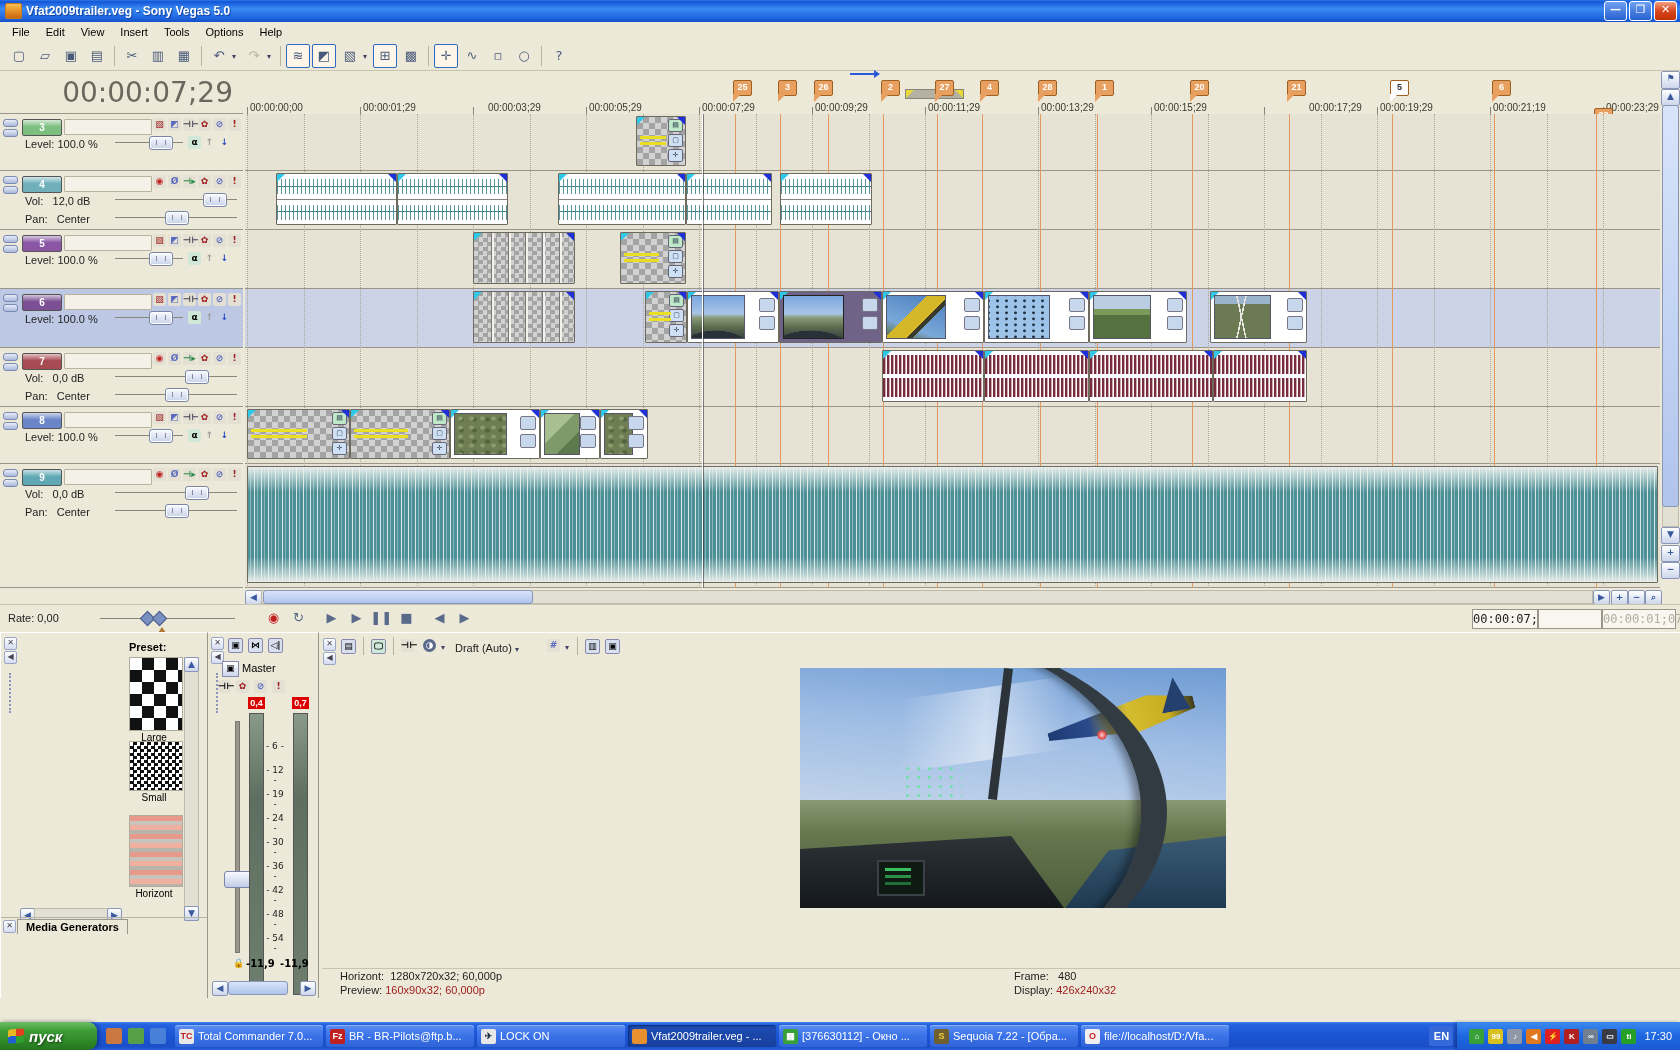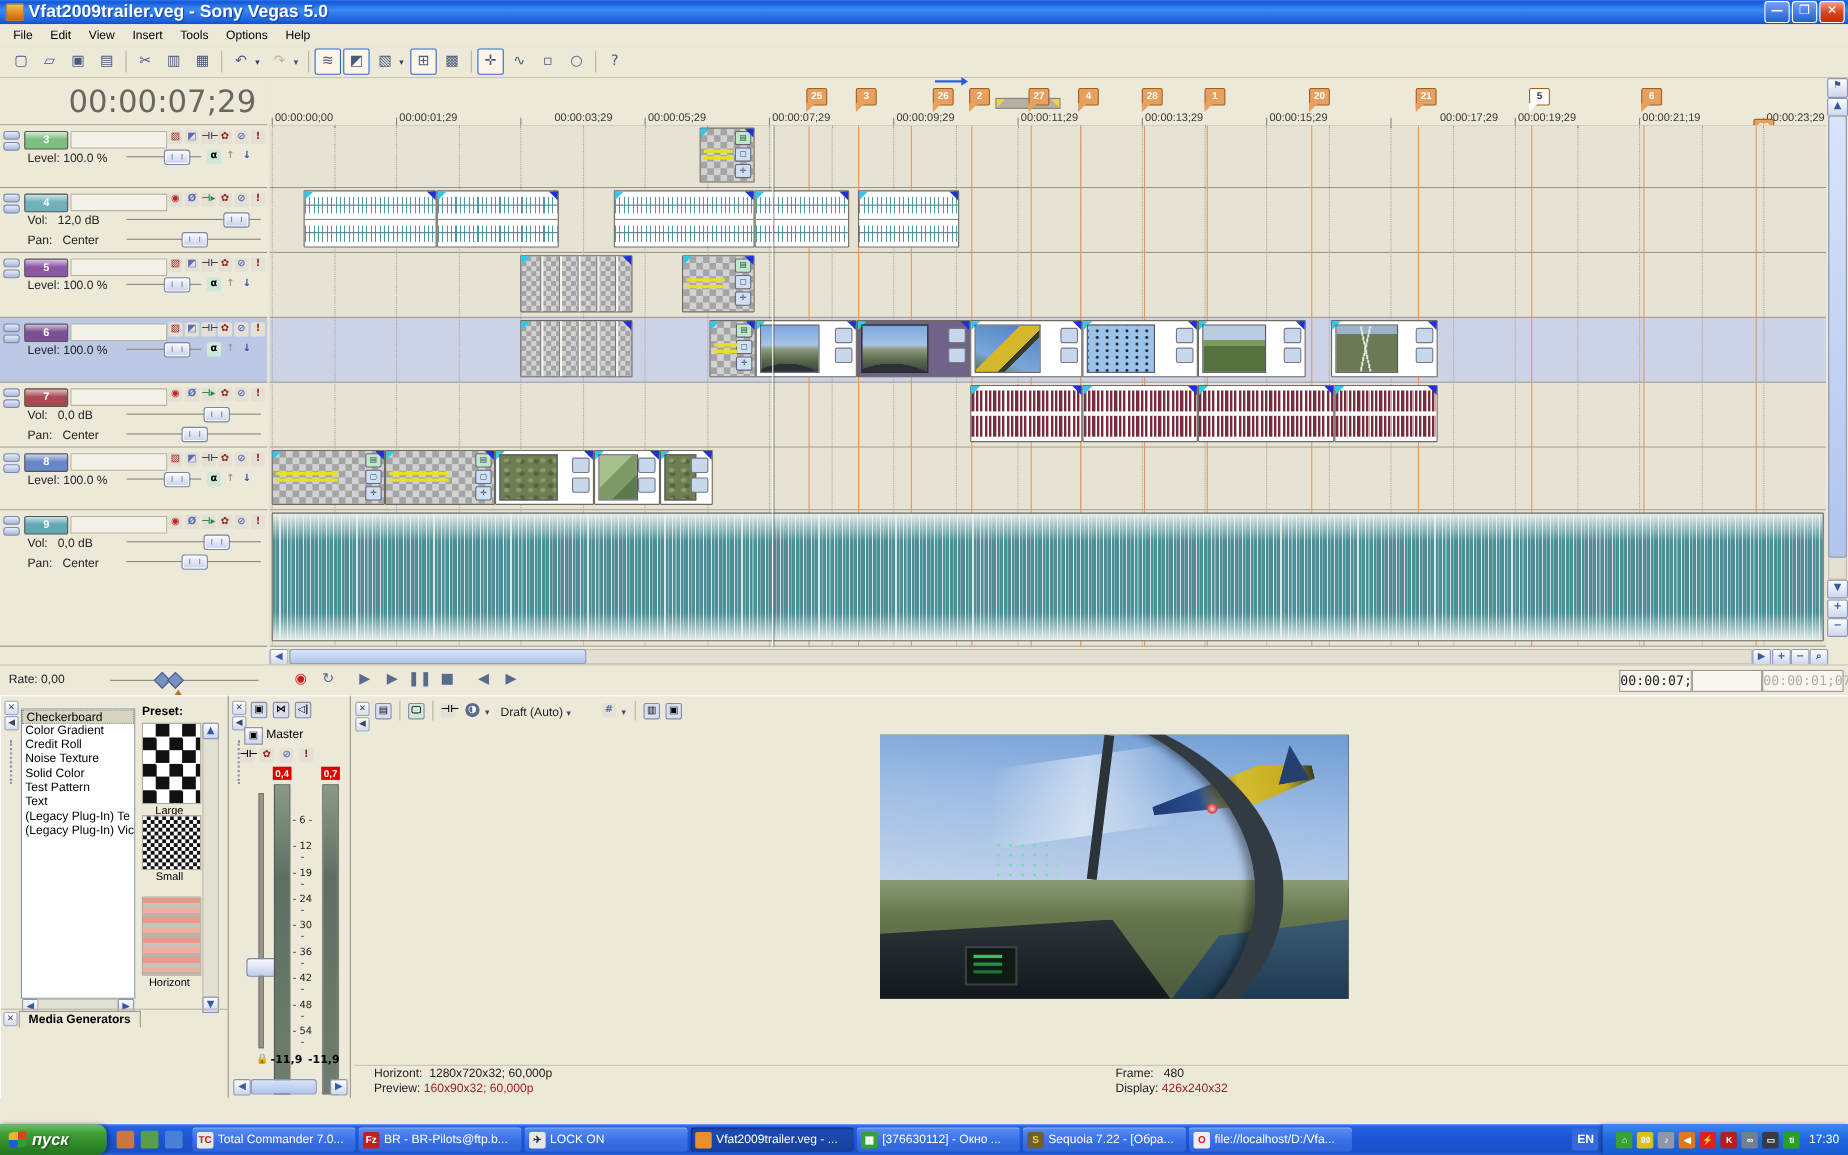--- a/index.html
+++ b/index.html
@@ -6,21 +6,21 @@
   #app{position:relative;width:1680px;height:1050px;overflow:hidden;
        font-family:"Liberation Sans",sans-serif;font-size:11px;color:#000;
        background:#ece9d8;}
   .abs{position:absolute;}
   
   .titlebar{left:0;top:0;width:1680px;height:22px;
     background:linear-gradient(180deg,#2a7ae8 0%,#1556d8 8%,#3a8bf4 40%,#1e62dd 85%,#1350c8 100%);
     display:flex;align-items:center;padding:0 3px;box-sizing:border-box;}
   .appicon{width:15px;height:14px;margin:0 4px 0 2px;border:1px solid #c87820;border-radius:2px;
     background:linear-gradient(180deg,#f8c050,#e08820 60%,#c86810);}
-  .titletext{color:#fff;font-weight:bold;font-size:16px;text-shadow:1px 1px 1px #1040a0;flex:1;}
+  .titletext{color:#fff;font-weight:bold;font-size:12px;text-shadow:1px 1px 1px #1040a0;flex:1;}
   .winbtn{width:21px;height:18px;margin-left:2px;border:1px solid #fff;border-radius:3px;
     color:#fff;font:bold 11px/16px "DejaVu Sans",sans-serif;text-align:center;
     background:linear-gradient(180deg,#70a0f0,#2560d0);}
   .winbtn.close{background:linear-gradient(180deg,#f0a080,#d84820 50%,#c03000);}
   
   .menubar{left:0;top:22px;width:1680px;height:20px;background:#ece9d8;border-bottom:1px solid #d4d0bc;
     display:flex;align-items:center;padding-left:4px;}
   .menuitem{padding:2px 8px;cursor:default;}
   .toolbar{left:0;top:42px;width:1680px;height:28px;background:#ece9d8;border-bottom:1px solid #c8c4b0;
     display:flex;align-items:center;padding-left:6px;}
@@ -471,21 +471,21 @@
         </div>
       </div>
     </div>
 
   <div class="abs ruler" id="ruler">
       <div class="tick" style="left: 2px;"></div>
       <div class="ticklabel" style="left: 5px;">00:00:00;00</div>
       <div class="tick" style="left: 115px;"></div>
       <div class="ticklabel" style="left: 118px;">00:00:01;29</div>
       <div class="tick" style="left: 228px;"></div>
-      <div class="ticklabel" style="left: 231px; padding-left: 28px;">00:00:03;29</div>
+      <div class="ticklabel" style="left: 215px; padding-left: 28px;">00:00:03;29</div>
       <div class="tick" style="left: 341px;"></div>
       <div class="ticklabel" style="left: 344px;">00:00:05;29</div>
       <div class="tick" style="left: 454px;"></div>
       <div class="ticklabel" style="left: 457px;">00:00:07;29</div>
       <div class="tick" style="left: 567px;"></div>
       <div class="ticklabel" style="left: 570px;">00:00:09;29</div>
       <div class="tick" style="left: 680px;"></div>
       <div class="ticklabel" style="left: 683px;">00:00:11;29</div>
       <div class="tick" style="left: 793px;"></div>
       <div class="ticklabel" style="left: 796px;">00:00:13;29</div>
@@ -496,21 +496,21 @@
       <div class="tick" style="left: 1132px;"></div>
       <div class="ticklabel" style="left: 1135px;">00:00:19;29</div>
       <div class="tick" style="left: 1245px;"></div>
       <div class="ticklabel" style="left: 1248px;">00:00:21;19</div>
       <div class="tick" style="left: 1358px;"></div>
       <div class="ticklabel" style="left: 1361px;">00:00:23;29</div>
       <div class="loopbar" style="left: 660px; width: 57px;"></div>
       <div class="curarrow" style="left: 605px; width: 28px;"></div>
       <div class="marker" style="left: 488px;">25</div>
       <div class="marker" style="left: 533px;">3</div>
-      <div class="marker" style="left: 603px;">26</div>
+      <div class="marker" style="left: 569px;">26</div>
       <div class="marker" style="left: 636px;">2</div>
       <div class="marker" style="left: 690px;">27</div>
       <div class="marker" style="left: 735px;">4</div>
       <div class="marker" style="left: 793px;">28</div>
       <div class="marker" style="left: 850px;">1</div>
       <div class="marker" style="left: 945px;">20</div>
       <div class="marker" style="left: 1042px;">21</div>
       <div class="marker msel" style="left: 1145px;">5</div>
       <div class="marker" style="left: 1247px;">6</div>
       <div class="marker" style="left: 1349px; margin-top: 28px;">22</div>
@@ -733,31 +733,20 @@
       </div>
     <div class="tcbox" style="left:1472px;width:64px;">00:00:07;29</div>
     <div class="tcbox" style="left:1538px;width:62px;"></div>
     <div class="tcbox dim" style="left:1602px;width:72px;">00:00:01;07</div>
   </div>
 
   <div class="abs dockwin" style="left:0;top:632px;width:207px;height:366px;">
     <div class="dockx" style="left:3px;top:4px;">✕</div>
     <div class="dockx" style="left:3px;top:18px;">◀</div>
     <div class="grip" style="left:8px;top:40px;height:40px;"></div>
-    <div class="listbox" style="left:18px;top:11px;width:102px;height:262px;" id="genlist">
-        <div class="listitem sel">Checkerboard</div>
-        <div class="listitem">Color Gradient</div>
-        <div class="listitem">Credit Roll</div>
-        <div class="listitem">Noise Texture</div>
-        <div class="listitem">Solid Color</div>
-        <div class="listitem">Test Pattern</div>
-        <div class="listitem">Text</div>
-        <div class="listitem">(Legacy Plug-In) Te</div>
-        <div class="listitem">(Legacy Plug-In) Vic</div>
-      </div>
     <div class="sbtn" style="left:19px;top:275px;width:13px;height:12px;">◀</div>
     <div class="strack" style="left:33px;top:275px;width:72px;height:11px;"></div>
     <div class="sbtn" style="left:106px;top:275px;width:13px;height:12px;">▶</div>
     <div class="presetlbl" style="position:absolute;left:128px;top:8px;">Preset:</div>
     <div id="presets"></div>
     <div class="strack" style="left:183px;top:24px;width:13px;height:262px;"></div>
     <div class="sbtn" style="left:183px;top:24px;width:13px;height:13px;">▲</div>
     <div class="sbtn" style="left:183px;top:273px;width:13px;height:13px;">▼</div>
     <div style="position:absolute;left:0;top:284px;width:206px;height:17px;border-top:1px solid #b8b4a4;">
       <div class="dockx" style="left:2px;top:2px;">✕</div>

